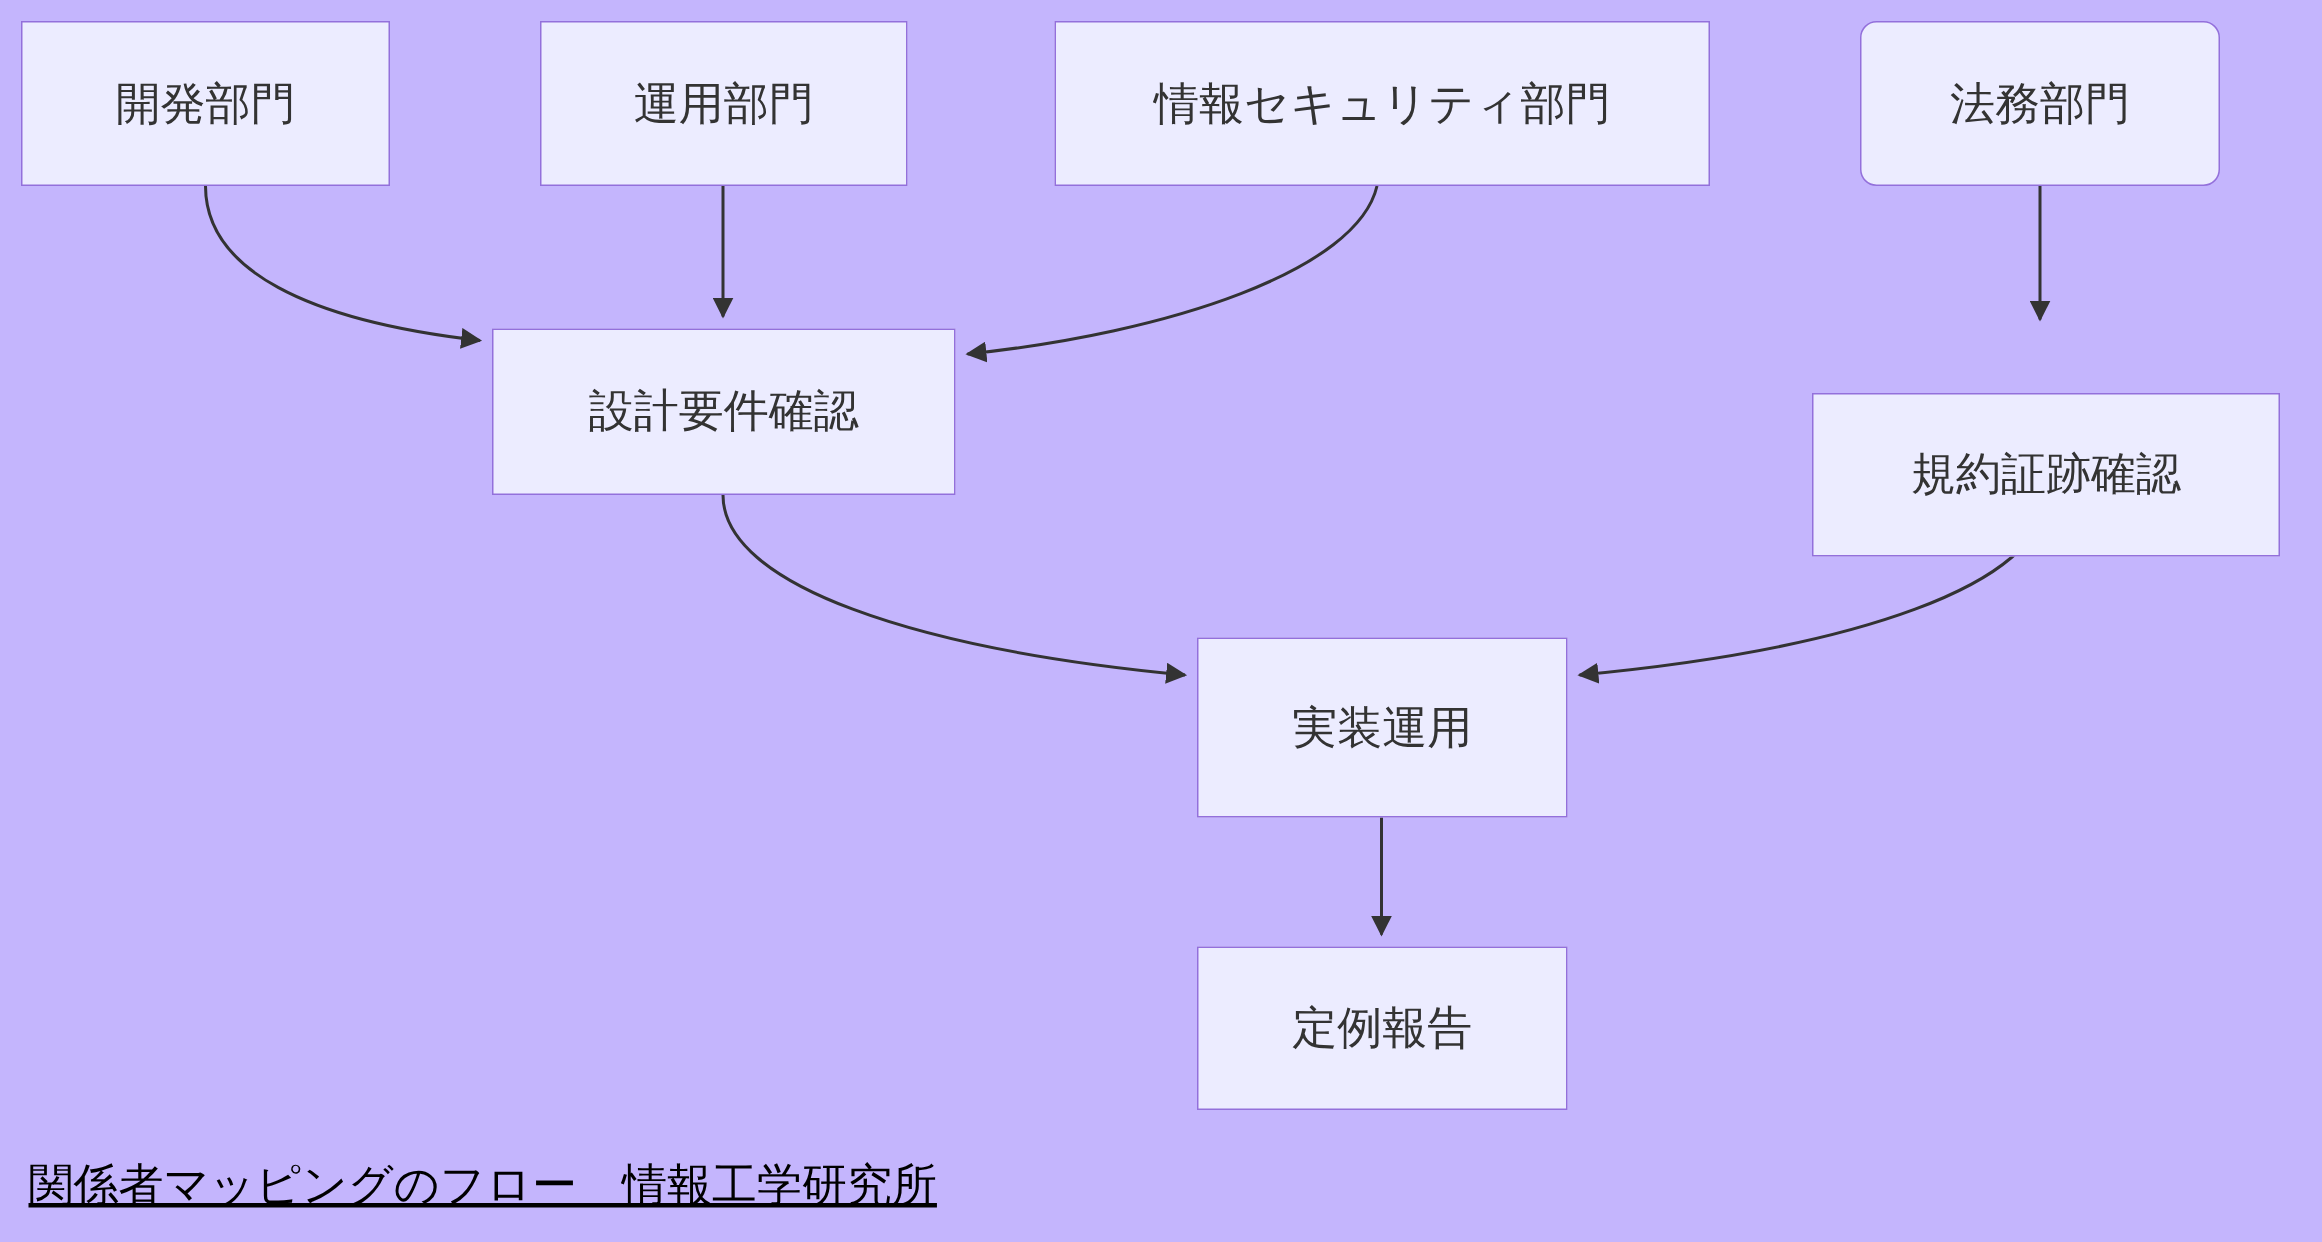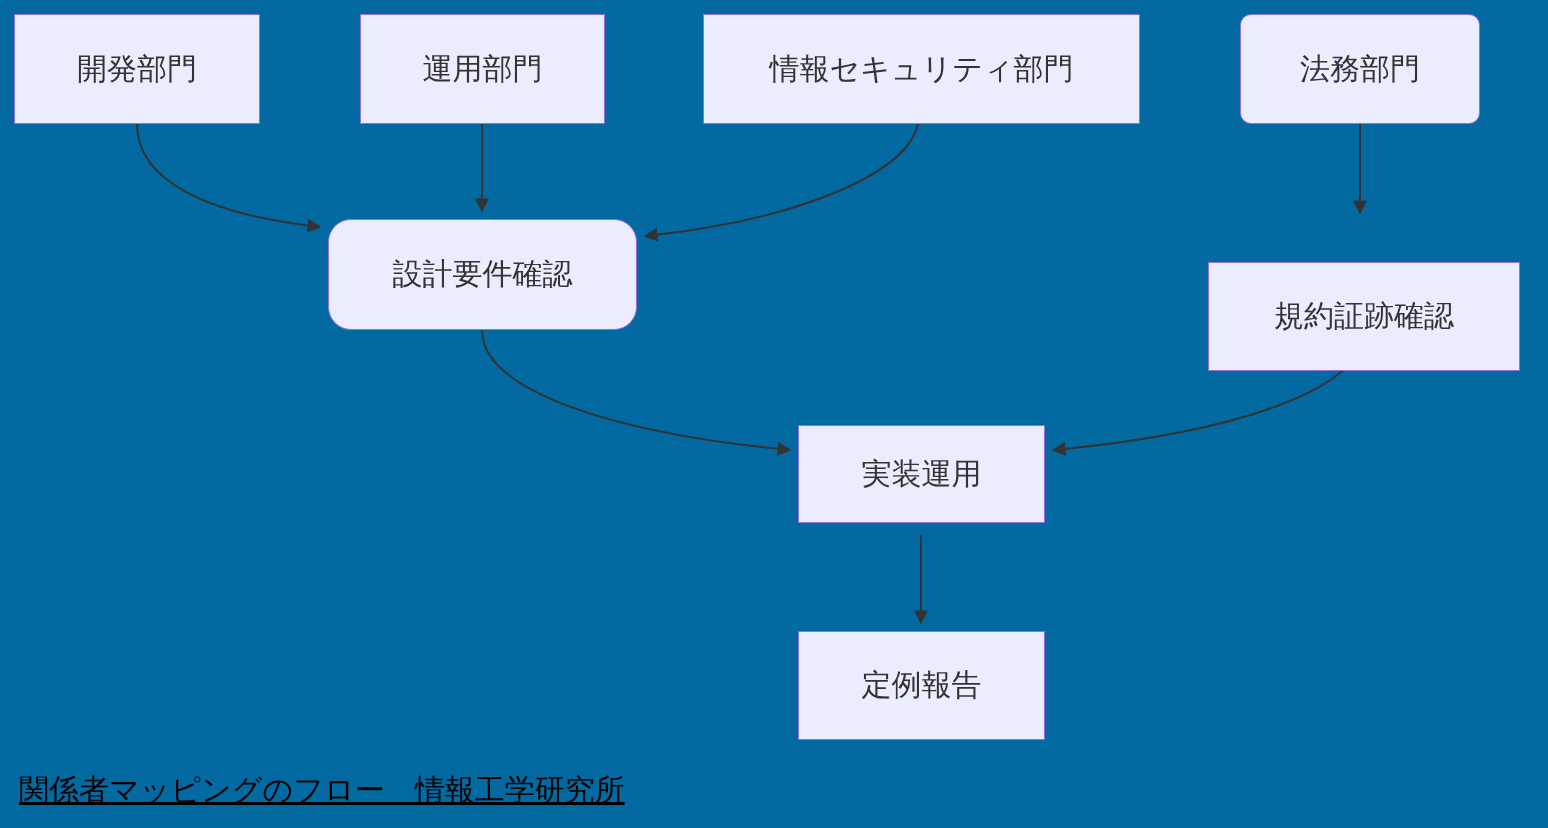--- a/index.html
+++ b/index.html
@@ -5,21 +5,21 @@
   html, body {
     margin: 0;
     padding: 0;
     background: #ffffff;
     font-family: "Liberation Sans", "DejaVu Sans", sans-serif;
   }
   #canvas {
     position: relative;
     width: 1548px;
     height: 828px;
-    background: #0369a1;
+    background: #c4b5fd;
     overflow: hidden;
   }
   #edges {
     position: absolute;
     left: 0;
     top: 0;
     width: 1548px;
     height: 828px;
   }
   .node {
@@ -32,23 +32,23 @@
     align-items: center;
     justify-content: center;
     font-size: 30px;
     text-align: center;
     white-space: nowrap;
   }
   .node-dev      { left: 14px;   top: 14px;  width: 246px; height: 110px; }
   .node-ops      { left: 360px;  top: 14px;  width: 245px; height: 110px; }
   .node-sec      { left: 703px;  top: 14px;  width: 437px; height: 110px; align-items: center; }
   .node-legal    { left: 1240px; top: 14px;  width: 240px; height: 110px; border-radius: 11px; }
-  .node-design   { left: 328px;  top: 219px; width: 309px; height: 111px; border-radius: 23px; }
+  .node-design   { left: 328px;  top: 219px; width: 309px; height: 111px; }
   .node-evidence { left: 1208px; top: 221px; width: 312px; height: 109px; margin-top: 41px; }
-  .node-impl     { left: 798px;  top: 425px; width: 247px; height: 98px; }
+  .node-impl     { left: 798px;  top: 425px; width: 247px; height: 120px; }
   .node-report   { left: 798px;  top: 631px; width: 247px; height: 109px; justify-content: center; }
   .diagram-title {
     position: absolute;
     left: 19px;
     top: 770px;
     font-size: 30px;
     font-weight: 400;
     color: #000000;
     text-decoration: underline;
     white-space: nowrap;

